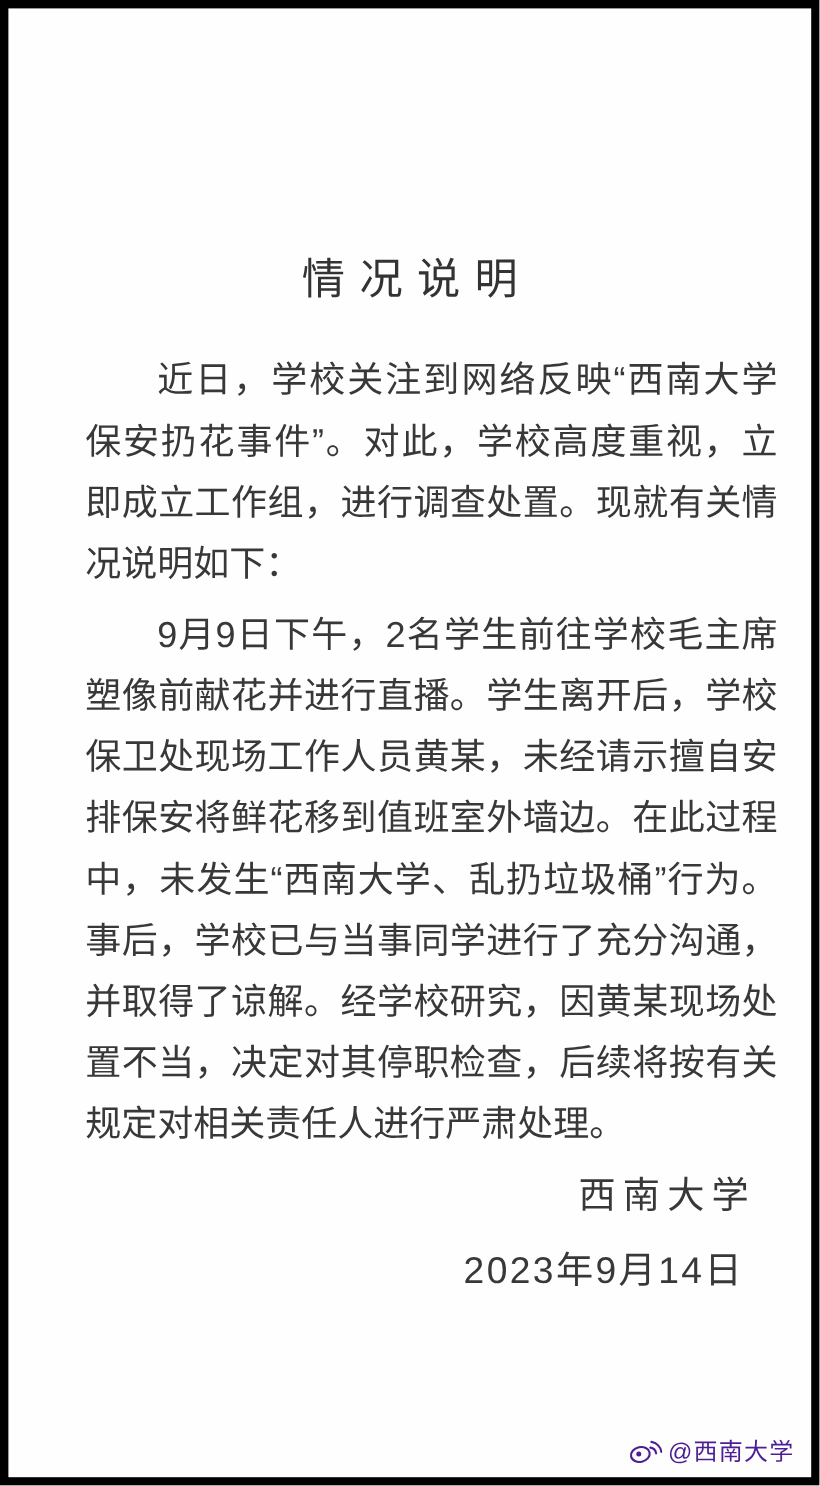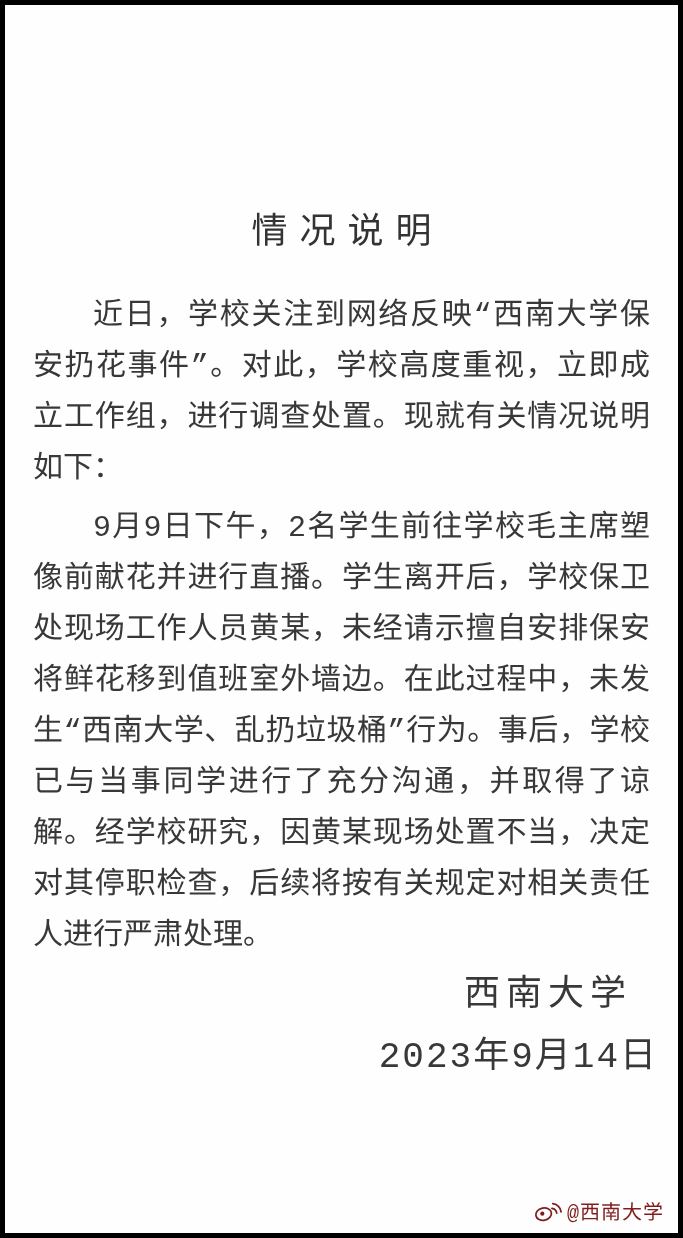--- a/index.html
+++ b/index.html
@@ -7,68 +7,69 @@
     padding: 0;
     background: #f2f2f2;
   }
   .page {
     position: relative;
     width: 683px;
     height: 1238px;
     margin: 0 auto;
     box-sizing: border-box;
     background: #fefefe;
-    border: 5px solid #000000;
+    border: 7px solid #000000;
     overflow: hidden;
-    font-family: Liberation Mono, monospace;
+    font-family: Liberation Sans, sans-serif;
     color: #383838;
   }
   .doc-title {
     margin: 196px 0 37px 0;
     text-align: center;
     font-size: 36px;
     font-weight: 400;
     letter-spacing: 12px;
     text-indent: 12px; 
     color: #333333;
   }
   .doc-body {
     padding: 0 28px;
     font-size: 30px;
     line-height: 51px;
     text-align: justify;
+    margin-left: 36px;
   }
   .doc-body p {
     margin: 0 0 8px 0;
     text-indent: 2em;
   }
   .sign-block {
-    font-size: 36px;
+    font-size: 31px;
     line-height: 51px;
   }
   .signature {
     margin-top: 8px;
     padding-right: 46px;
     text-align: right;
     letter-spacing: 6px;
   }
   .date {
     margin-top: 11px;
-    padding-right: 20px;
+    padding-right: 56px;
     text-align: right;
     letter-spacing: 2px;
   }
   .watermark {
     position: absolute;
     right: 14px;
     bottom: 8px;
     display: flex;
     align-items: center;
     gap: 5px;
-    color: #7f1d1d;
+    color: #4c1d95;
     font-size: 20px;
     letter-spacing: 1px;
     user-select: none;
   }
   .watermark svg {
     display: block;
   }
 </style>
 </head>
 <body>

